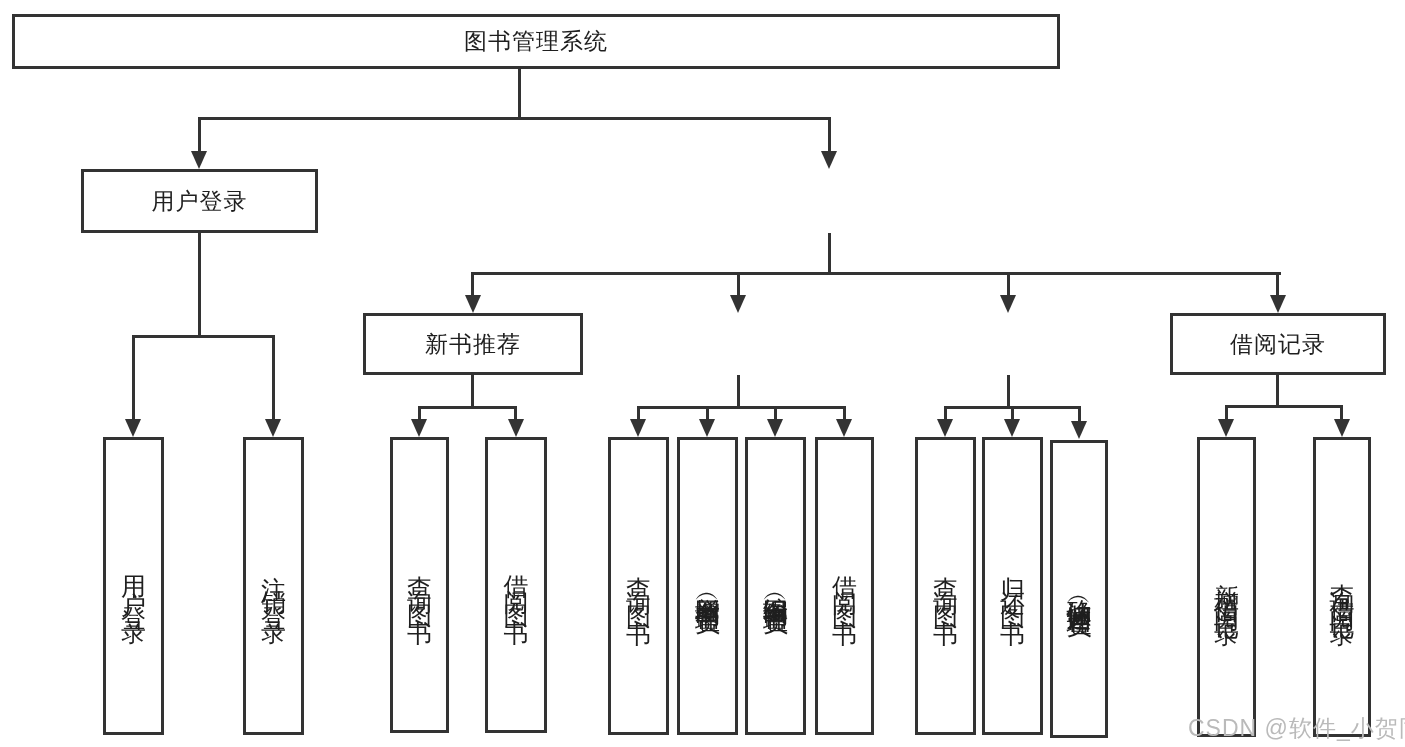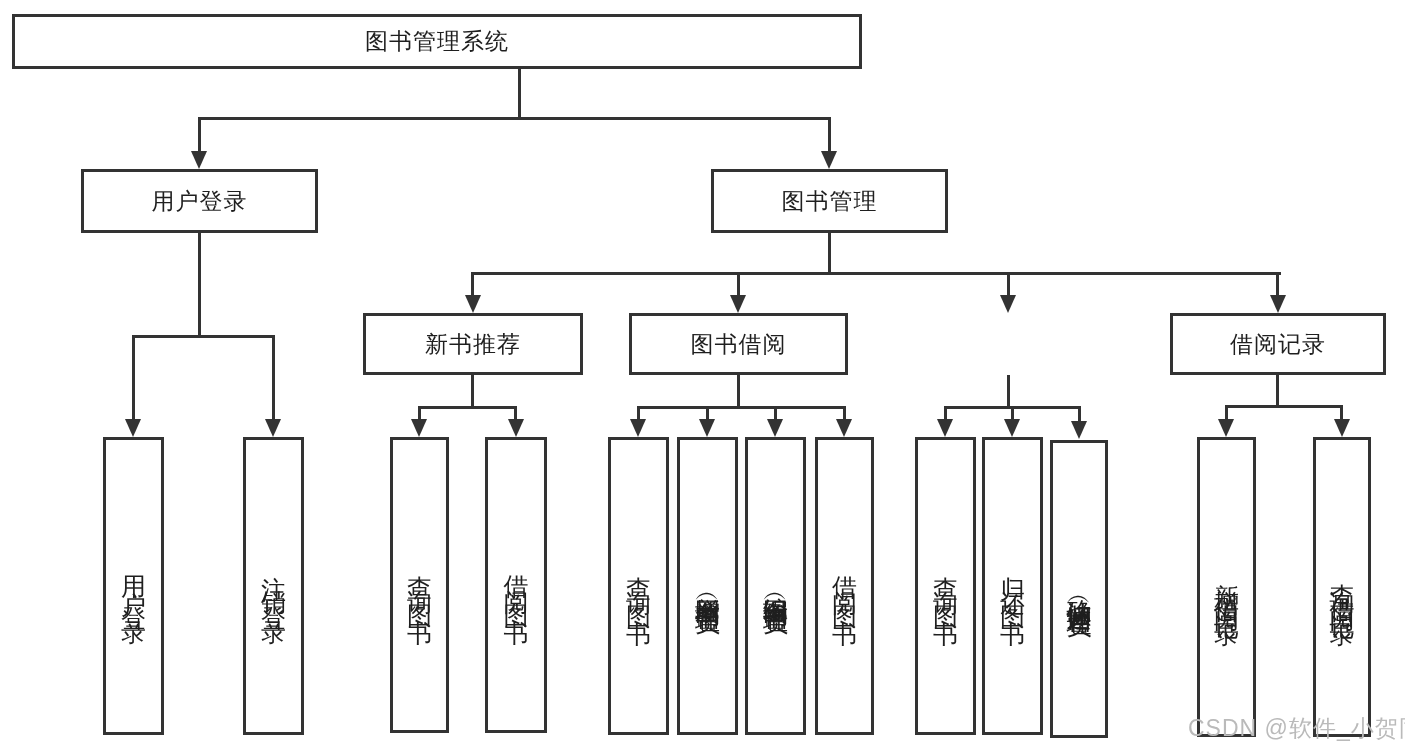--- a/index.html
+++ b/index.html
@@ -61,36 +61,30 @@
     white-space:nowrap;
     z-index:5;
     letter-spacing:1px;
   }
 </style>
 </head>
 <body>
 
 <div class="canvas">
 
-  <div class="box" style="left:12px;top:14px;width:850px;height:55px;">
+  <div class="box" style="left:12px;top:14px;width:1048px;height:55px;">
     <span class="hlabel">图书管理系统</span>
   </div>
 
   <div class="box" style="left:81px;top:169px;width:237px;height:64px;">
     <span class="hlabel">用户登录</span>
   </div>
-  <div class="box" style="left:711px;top:169px;width:237px;height:64px;">
-    <span class="hlabel">图书管理</span>
-  </div>
 
   <div class="box" style="left:363px;top:313px;width:220px;height:62px;">
     <span class="hlabel">新书推荐</span>
-  </div>
-  <div class="box" style="left:629px;top:313px;width:219px;height:62px;">
-    <span class="hlabel">图书借阅</span>
   </div>
   <div class="box" style="left:1170px;top:313px;width:216px;height:62px;">
     <span class="hlabel">借阅记录</span>
   </div>
 
   <div class="box" style="left:103px;top:437px;width:61px;height:298px;">
     <span class="vlabel ls-wide">用户登录</span>
   </div>
   <div class="box" style="left:243px;top:437px;width:61px;height:298px;">
     <span class="vlabel ls-wide">注销登录</span>

